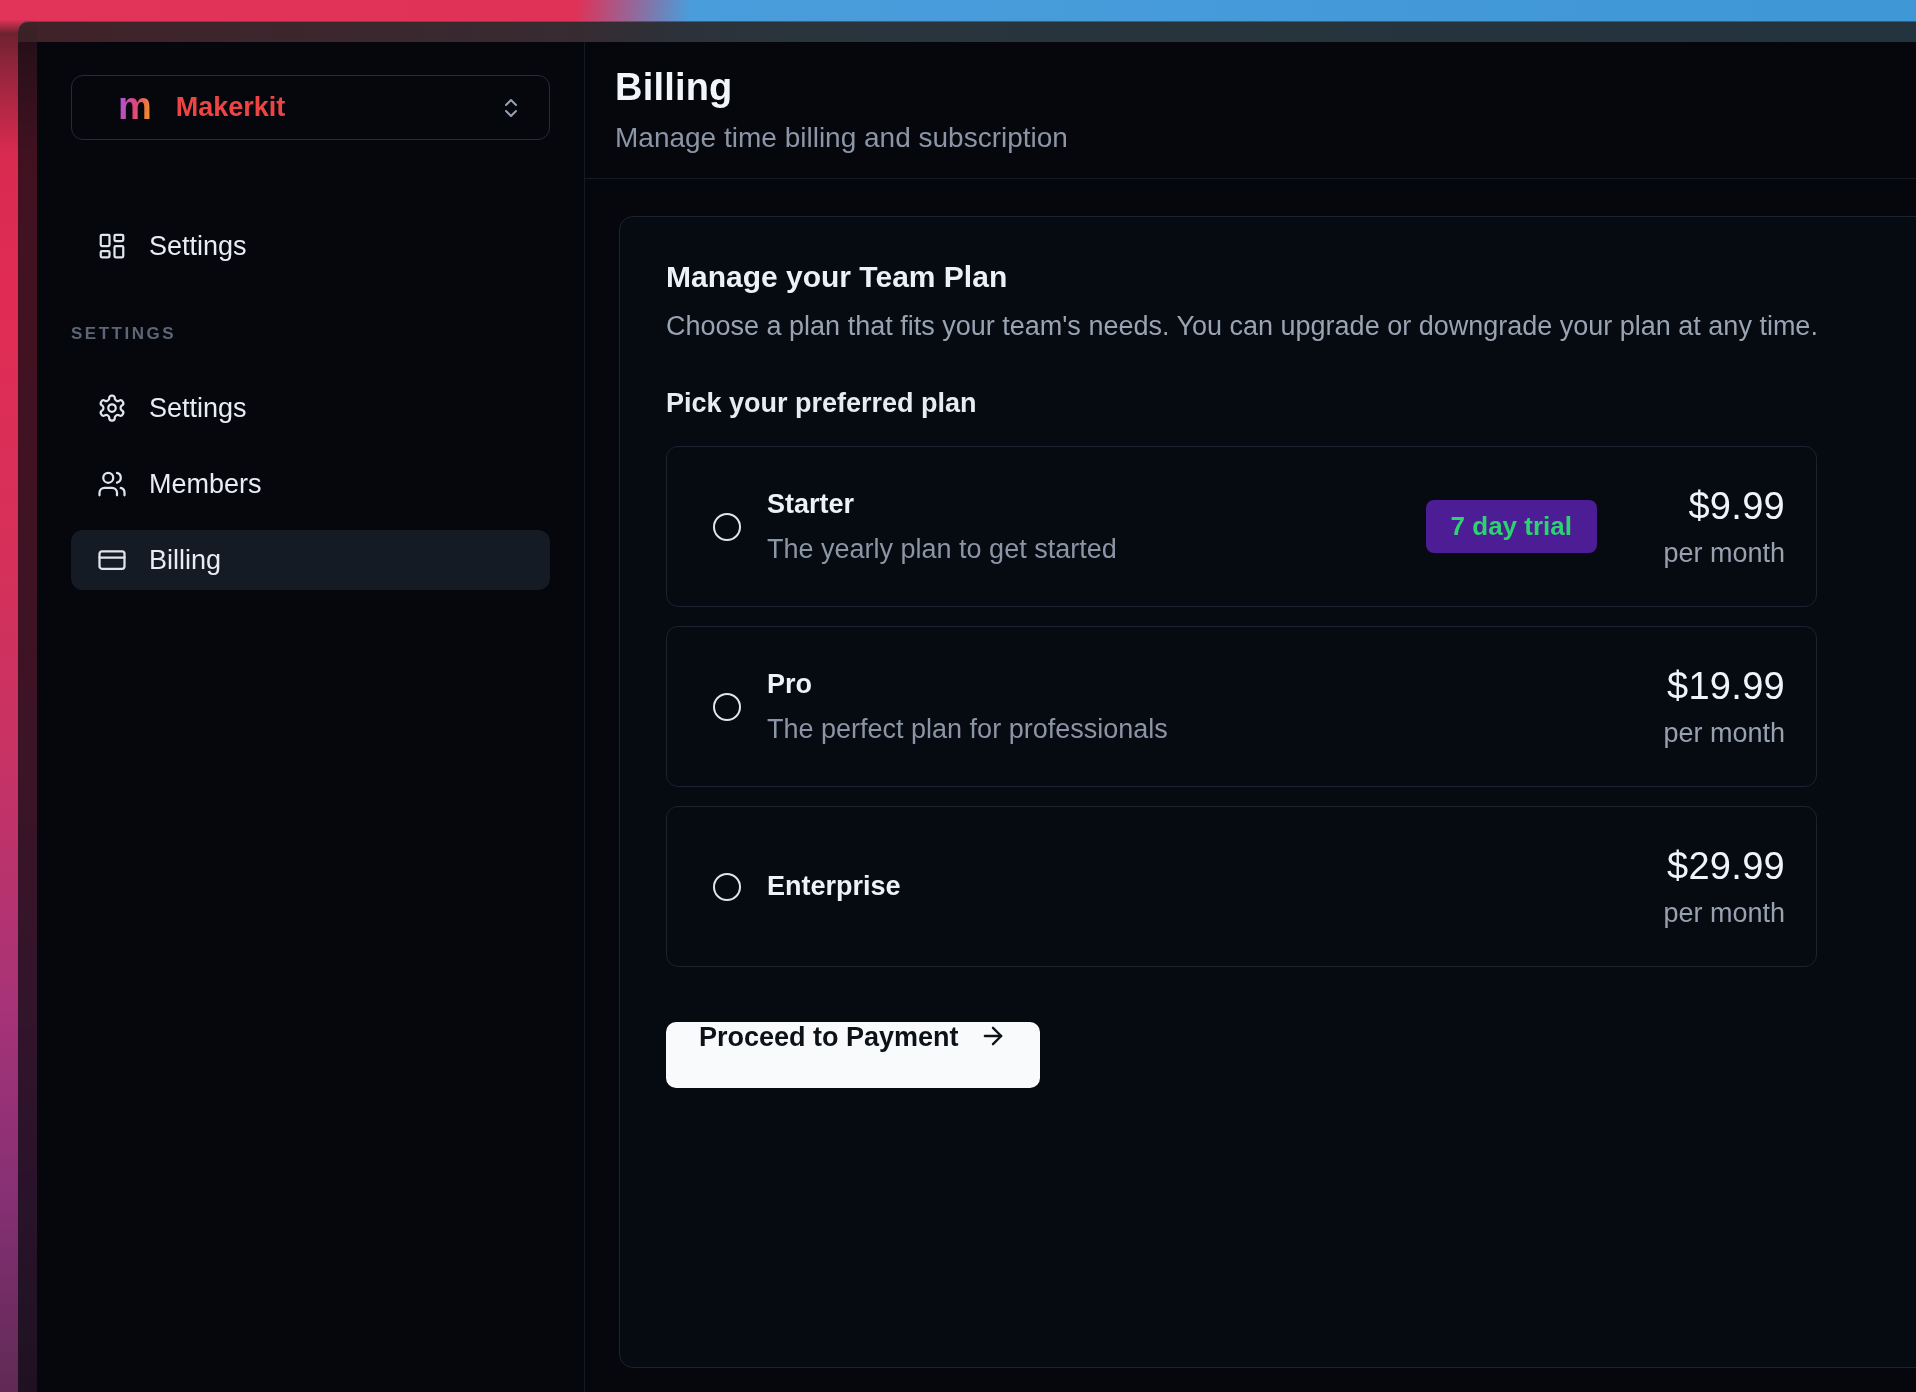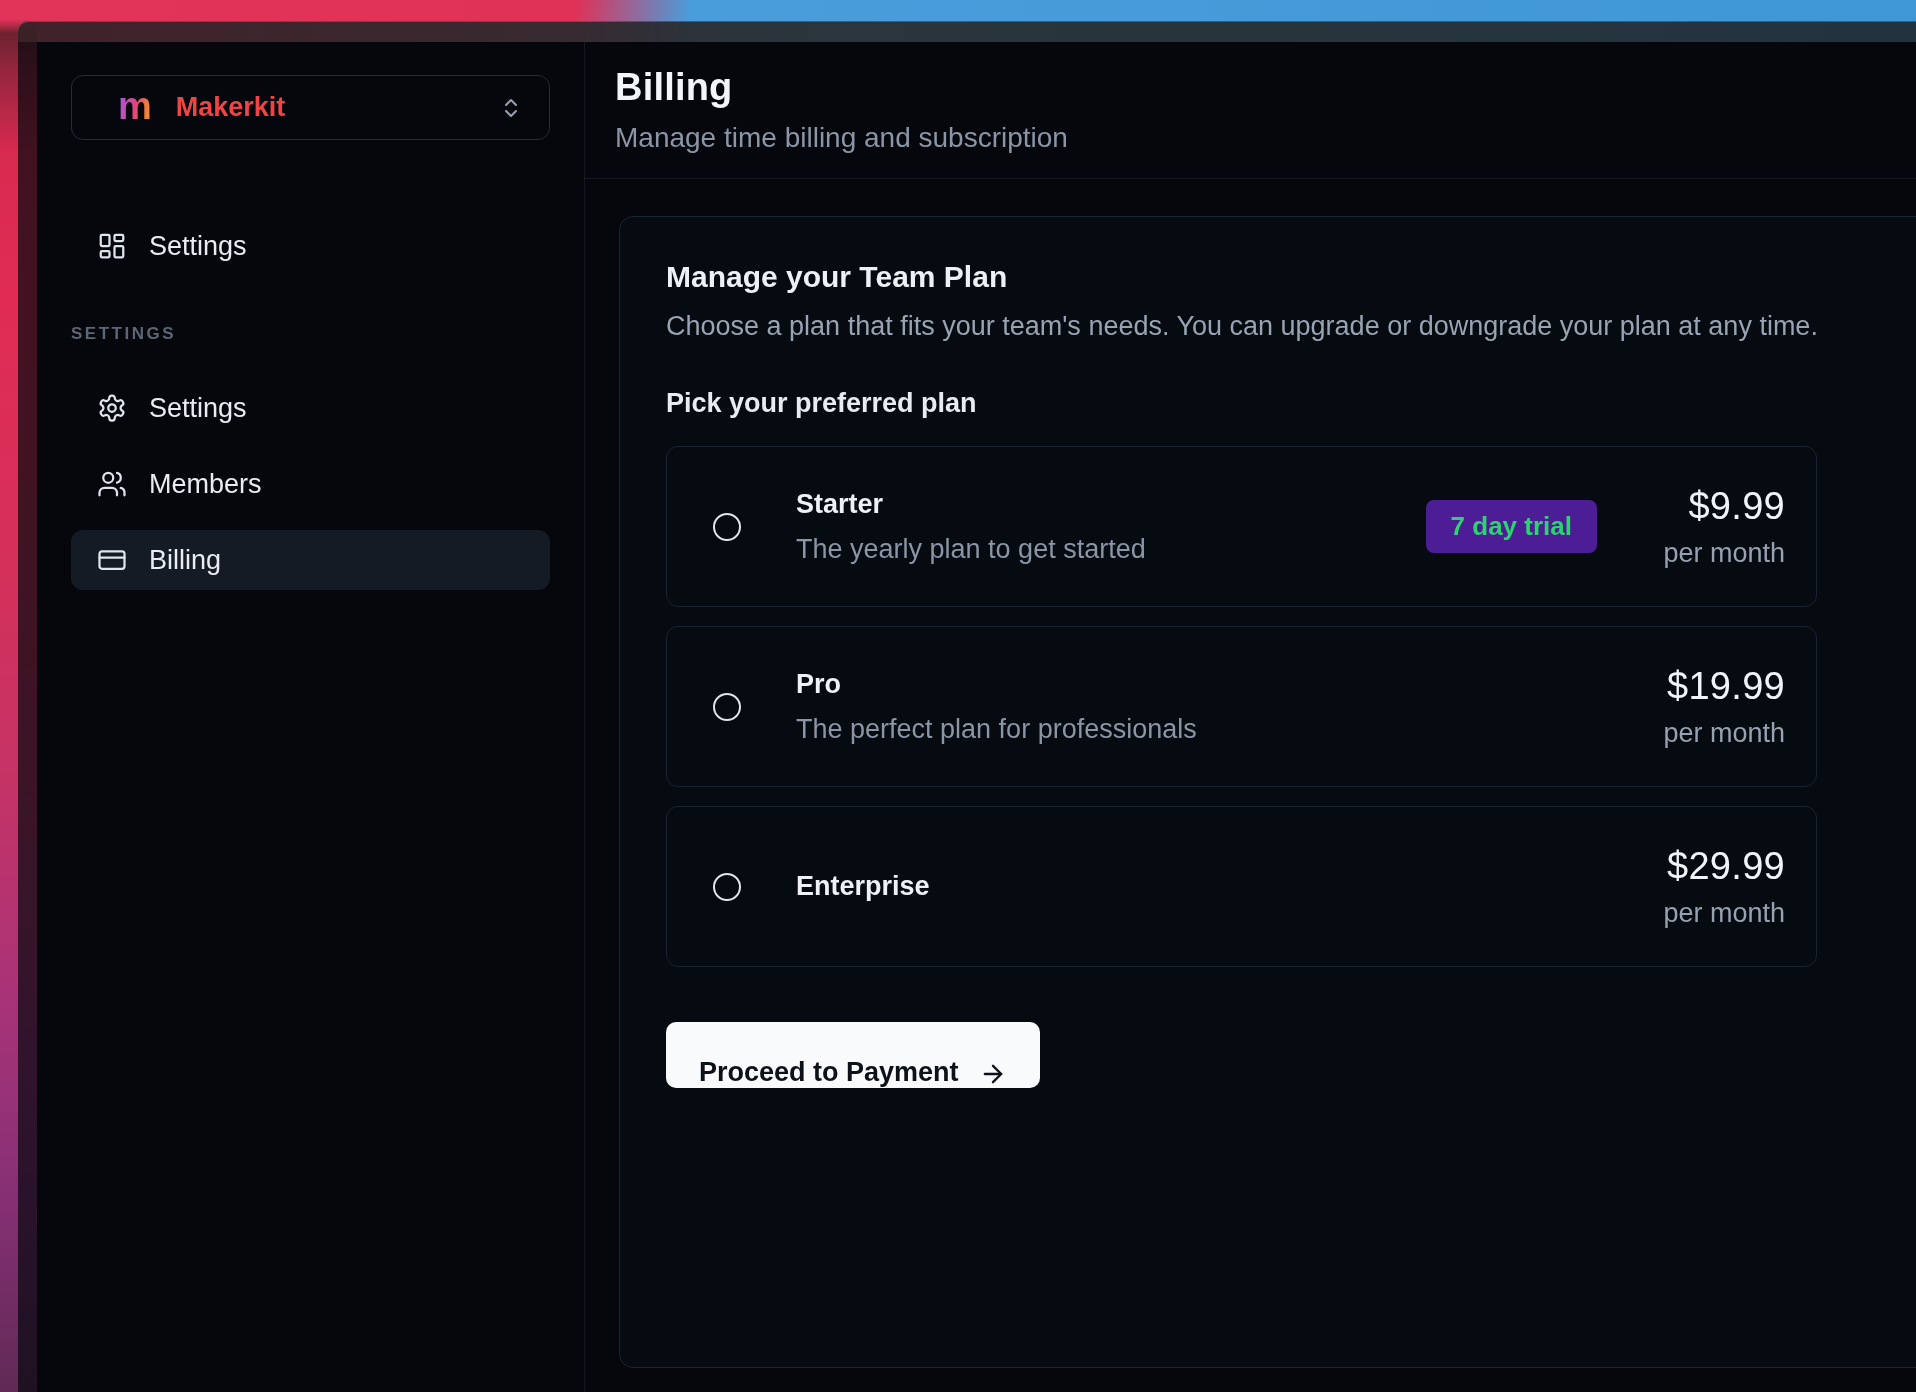--- a/index.html
+++ b/index.html
@@ -106,37 +106,36 @@
     width:28px; height:28px; border-radius:50%;
     border:2px solid #c9d0da; flex:none;
   }
 
   .plans-label { margin-top:46px; font-size:27px; font-weight:600; color:#e7ecf2; }
   .plans { margin-top:27px; }
   .plan-row {
     width:1151px; height:161px; border:1px solid #1b2330; border-radius:12px;
     display:flex; align-items:center; padding:0 31px 0 46px; margin-bottom:19px;
     cursor:pointer;
-    gap:29px;
   }
   .plan-radio { width:28px; height:28px; border-radius:50%; border:2px solid #dfe5ec; flex:none; }
   .plan-text { margin-left:26px; }
   .plan-name { font-size:27px; font-weight:700; color:#eef2f7; }
   .plan-desc { margin-top:14px; font-size:27px; color:#8b95a5; }
   .plan-right { margin-left:auto; display:flex; align-items:center; gap:38px; }
   .trial-badge {
     background:#4c1d95; color:#2bd46e; font-size:26px; font-weight:700;
     padding:11px 25px; border-radius:8px; white-space:nowrap;
   }
   .price-block { text-align:right; min-width:150px; }
   .price { font-size:38px; font-weight:400; color:#f0f4f8; letter-spacing:0.3px; }
   .period { margin-top:10px; font-size:27px; color:#97a1b0; }
 
   .proceed-btn {
-    margin-top:36px; height:66px; display:inline-flex; align-items:flex-end; gap:20px;
+    margin-top:36px; height:66px; display:inline-flex; align-items:flex-start; gap:20px;
     background:#f8fafc; color:#0d1118; border:none; border-radius:10px;
     padding:0 33px; font-size:27px; font-weight:600; font-family:inherit; cursor:pointer;
   }
   .proceed-btn .icn { display:flex; color:#0d1118; }
 
   svg { display:block; }
 </style>
 </head>
 <body>
 

